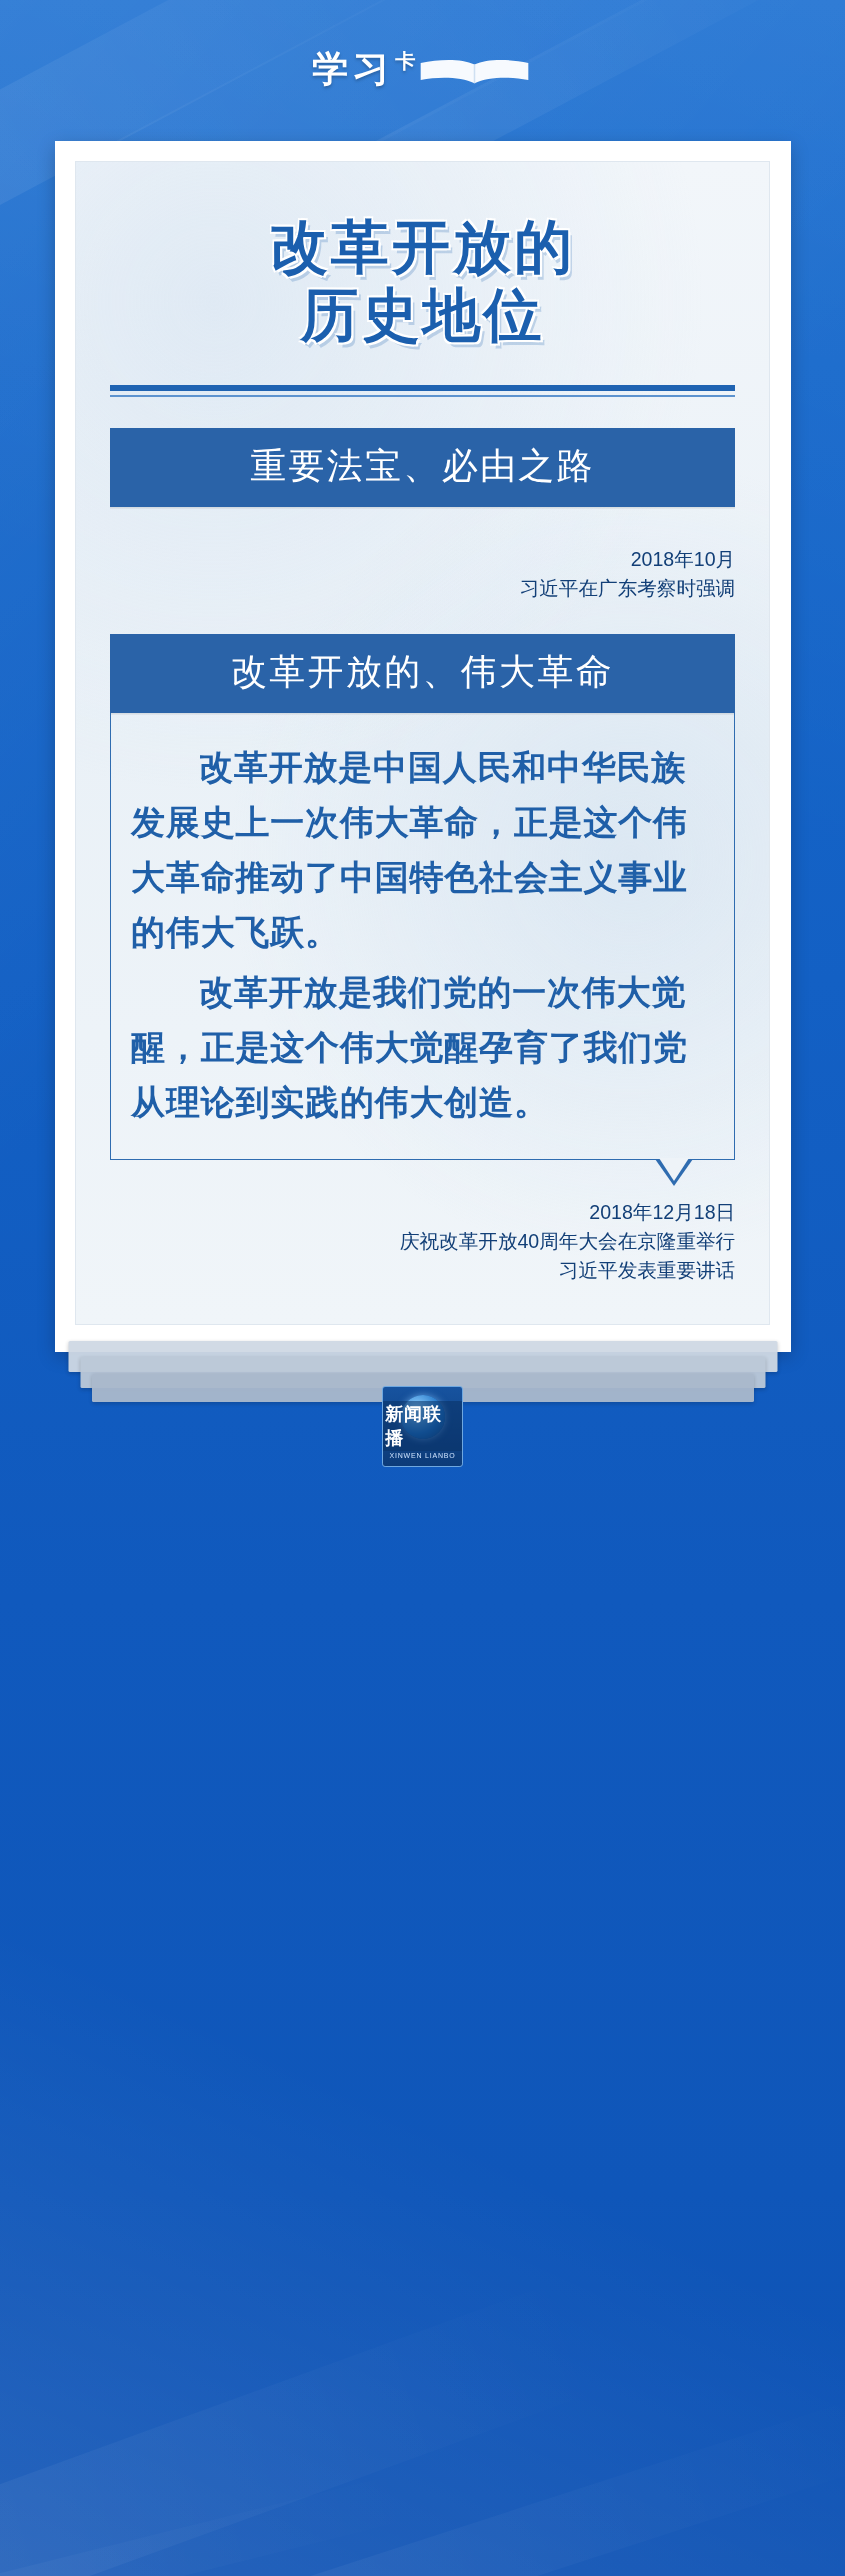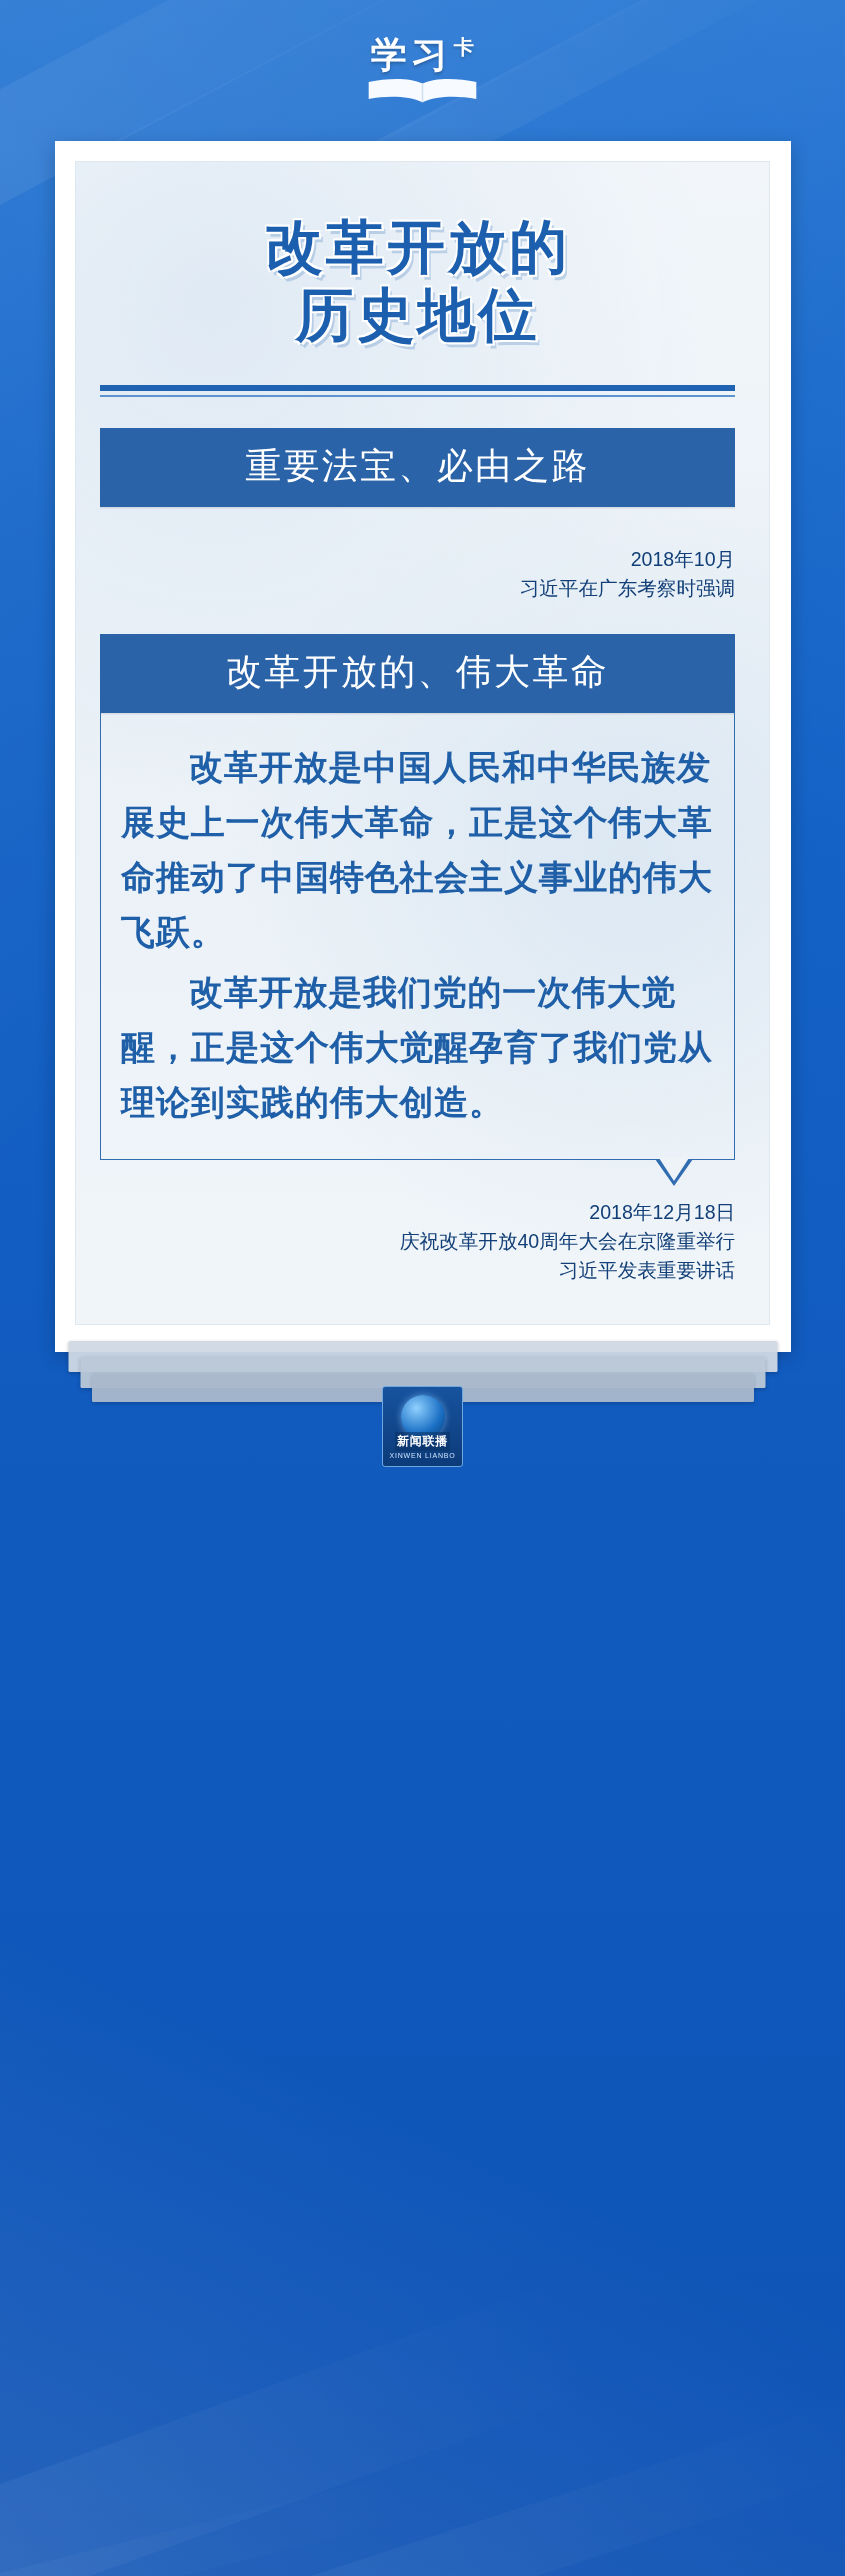--- a/index.html
+++ b/index.html
@@ -39,21 +39,20 @@
   .header{
     position:relative;
     height:141px;
     display:flex;
     align-items:center;
     justify-content:center;
   }
   .badge{
     position:relative;
     display:flex;
-    flex-direction:column;
     align-items:center;
     justify-content:center;
   }
   .badge-text{
     font-family:"Liberation Serif", serif;
     font-size:36px;
     font-weight:bold;
     color:#ffffff;
     letter-spacing:4.7px;
     text-shadow:0 1.6px 3.1px rgba(0,0,0,.25);
@@ -98,21 +97,21 @@
     box-shadow:0 4.7px 17px rgba(0,0,0,.22);
     padding:20.3px 20.3px 27px 20.3px;
     box-sizing:border-box;
   }
   .card-inner{
     background:
       radial-gradient(circle at 20% 12%, rgba(210,225,240,.55), rgba(255,255,255,0) 42%),
       radial-gradient(circle at 80% 60%, rgba(205,222,238,.5), rgba(255,255,255,0) 45%),
       linear-gradient(180deg,#f2f6fa 0%, #eaf1f7 50%, #f0f5f9 100%);
     border:0.8px solid #dfe7ef;
-    padding:31px 34px 38px 24px;
+    padding:31px 34px 38px 34px;
     box-sizing:border-box;
     position:relative;
   }
 
   
   .title-wrap{text-align:center;padding:20.3px 0 7.8px 0;}
   .title-line{
     font-family:"Liberation Serif", serif;
     font-weight:bold;
     font-size:58px;
@@ -214,21 +213,21 @@
   }
   .globe{
     position:absolute;top:7.8px;left:50%;transform:translateX(-50%);
     width:44px;height:44px;border-radius:50%;
     background:radial-gradient(circle at 35% 30%, #8fd0ff, #1a6fc4 60%, #0b3d78 100%);
     box-shadow:0 0 7.8px rgba(140,200,255,.6);
   }
   .logo-cn{
     position:relative;z-index:2;
     font-family:"Liberation Sans", sans-serif;
-    font-size:12px;color:#ffffff;letter-spacing:0.8px;font-weight:bold;
+    font-size:18px;color:#ffffff;letter-spacing:0.8px;font-weight:bold;
     background:rgba(10,50,100,.55);
     padding:0.8px 2.3px;
   }
   .logo-en{
     position:relative;z-index:2;
     font-family:"Liberation Sans", sans-serif;
     font-size:7px;color:#cfe4ff;letter-spacing:0.8px;margin-top:1.6px;
   }
 </style>
 </head>

